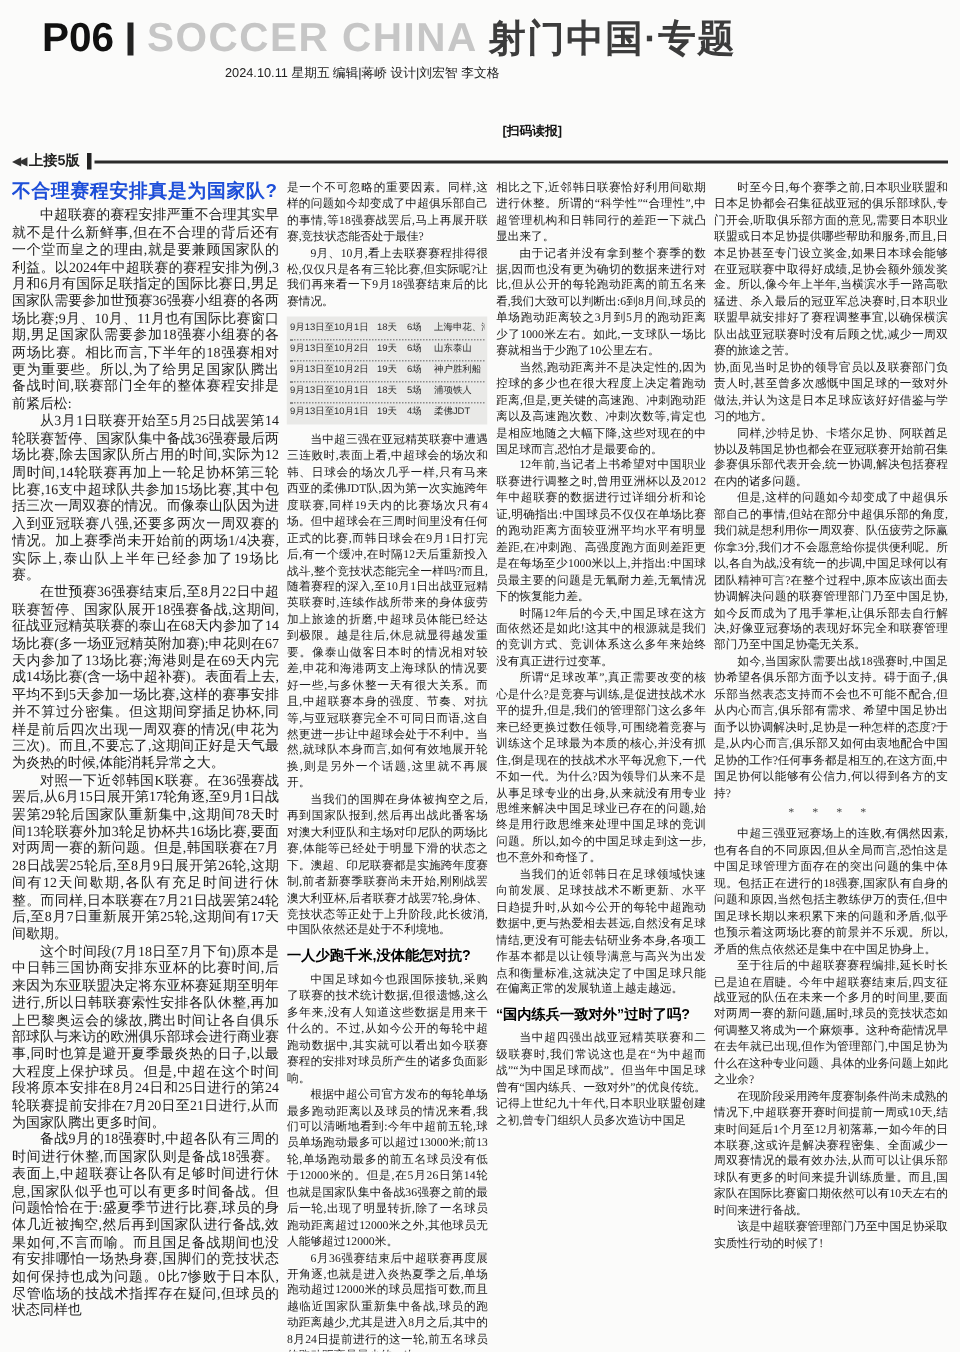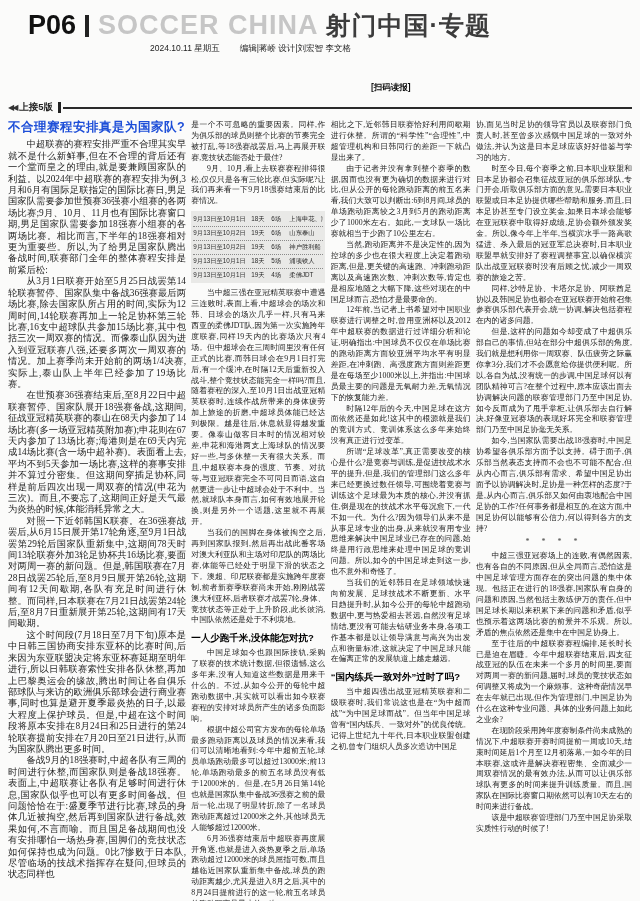--- a/index.html
+++ b/index.html
@@ -3,21 +3,21 @@
 <meta charset="utf-8">
 <style>
   html,body{margin:0;padding:0;background:#fbfbfa;width:640px;height:901px;overflow:hidden;}
   body{font-family:"Liberation Serif","DejaVu Serif",serif;color:#1c1c1c;-webkit-font-smoothing:antialiased;}
   
   .masthead{display:flex;align-items:baseline;padding:9px 0 0 28px;white-space:nowrap;}
   .pageno{font-family:"Liberation Sans","DejaVu Sans",sans-serif;font-weight:bold;font-size:27px;color:#111;letter-spacing:0;}
   .mast-bar{display:inline-block;width:4px;height:22px;background:#222;margin:0 9px;align-self:center;}
   .m-en{font-family:"Liberation Sans","DejaVu Sans",sans-serif;font-weight:bold;font-size:27px;color:#c6c6c6;letter-spacing:1px;}
   .m-cn{font-family:"Liberation Sans","DejaVu Sans",sans-serif;font-weight:bold;font-size:25px;color:#3c3c3c;margin-left:7px;letter-spacing:1px;text-align:center;}
-  .dateline{font-size:8.5px;color:#222;padding:1px 0 0 150px;display:flex;gap:20px;font-family:"Liberation Sans","DejaVu Sans",sans-serif;}
+  .dateline{font-size:8.5px;color:#222;padding:1px 0 0 150px;display:flex;gap:2px;font-family:"Liberation Sans","DejaVu Sans",sans-serif;}
   .dateline .badge{font-weight:bold;color:#111;margin-top:39px;}
   
   .contrule{display:flex;align-items:center;margin:7px 8px 0 8px;}
   .contrule .arrows{font-size:8px;color:#333;letter-spacing:-2px;margin-right:3px;}
   .contrule .lbl{font-family:"Liberation Sans","DejaVu Sans",sans-serif;font-weight:bold;font-size:9.5px;color:#222;margin-right:5px;}
   .contrule .tick{width:3px;height:11px;background:#222;margin-right:2px;}
   .contrule .hline{flex:1;border-top:2px solid #2a2a2a;}
   
   .content{display:flex;justify-content:space-between;padding:6px 8px 0 8px;height:806px;overflow:hidden;}
   .col{overflow:hidden;text-align:justify;}
@@ -70,21 +70,21 @@
     <div class="h-lead">不合理赛程安排真是为国家队?</div>
     <p class="p">中超联赛的赛程安排严重不合理其实早就不是什么新鲜事,但在不合理的背后还有一个堂而皇之的理由,就是要兼顾国家队的利益。以2024年中超联赛的赛程安排为例,3月和6月有国际足联指定的国际比赛日,男足国家队需要参加世预赛36强赛小组赛的各两场比赛;9月、10月、11月也有国际比赛窗口期,男足国家队需要参加18强赛小组赛的各两场比赛。相比而言,下半年的18强赛相对更为重要些。所以,为了给男足国家队腾出备战时间,联赛部门全年的整体赛程安排是前紧后松:</p>
     <p class="p">从3月1日联赛开始至5月25日战罢第14轮联赛暂停、国家队集中备战36强赛最后两场比赛,除去国家队所占用的时间,实际为12周时间,14轮联赛再加上一轮足协杯第三轮比赛,16支中超球队共参加15场比赛,其中包括三次一周双赛的情况。而像泰山队因为进入到亚冠联赛八强,还要多两次一周双赛的情况。加上赛季尚未开始前的两场1/4决赛,实际上,泰山队上半年已经参加了19场比赛。</p>
     <p class="p">在世预赛36强赛结束后,至8月22日中超联赛暂停、国家队展开18强赛备战,这期间,征战亚冠精英联赛的泰山在68天内参加了14场比赛(多一场亚冠精英附加赛);申花则在67天内参加了13场比赛;海港则是在69天内完成14场比赛(含一场中超补赛)。表面看上去,平均不到5天参加一场比赛,这样的赛事安排并不算过分密集。但这期间穿插足协杯,同样是前后四次出现一周双赛的情况(申花为三次)。而且,不要忘了,这期间正好是天气最为炎热的时候,体能消耗异常之大。</p>
     <p class="p">对照一下近邻韩国K联赛。在36强赛战罢后,从6月15日展开第17轮角逐,至9月1日战罢第29轮后国家队重新集中,这期间78天时间13轮联赛外加3轮足协杯共16场比赛,要面对两周一赛的新问题。但是,韩国联赛在7月28日战罢25轮后,至8月9日展开第26轮,这期间有12天间歇期,各队有充足时间进行休整。而同样,日本联赛在7月21日战罢第24轮后,至8月7日重新展开第25轮,这期间有17天间歇期。</p>
     <p class="p">这个时间段(7月18日至7月下旬)原本是中日韩三国协商安排东亚杯的比赛时间,后来因为东亚联盟决定将东亚杯赛延期至明年进行,所以日韩联赛索性安排各队休整,再加上巴黎奥运会的缘故,腾出时间让各自俱乐部球队与来访的欧洲俱乐部球会进行商业赛事,同时也算是避开夏季最炎热的日子,以最大程度上保护球员。但是,中超在这个时间段将原本安排在8月24日和25日进行的第24轮联赛提前安排在7月20日至21日进行,从而为国家队腾出更多时间。</p>
     <p class="p">备战9月的18强赛时,中超各队有三周的时间进行休整,而国家队则是备战18强赛。表面上,中超联赛让各队有足够时间进行休息,国家队似乎也可以有更多时间备战。但问题恰恰在于:盛夏季节进行比赛,球员的身体几近被掏空,然后再到国家队进行备战,效果如何,不言而喻。而且国足备战期间也没有安排哪怕一场热身赛,国脚们的竞技状态如何保持也成为问题。0比7惨败于日本队,尽管临场的技战术指挥存在疑问,但球员的状态同样也</p>
   </div>
 
   <div class="col col2">
-    <p class="p cont">是一个不可忽略的重要因素。同样,作为俱乐部的球员则整个比赛的节奏完全被打乱,等18强赛战罢后,马上再展开联赛,竞技状态能否处于最佳?</p>
+    <p class="p cont">是一个不可忽略的重要因素。同样,这样的问题如今却变成了中超俱乐部自己的事情,等18强赛战罢后,马上再展开联赛,竞技状态能否处于最佳?</p>
     <p class="p">9月、10月,看上去联赛赛程排得很松,仅仅只是各有三轮比赛,但实际呢?让我们再来看一下9月18强赛结束后的比赛情况。</p>
     <div class="sched">
       <div class="trow">
         <span class="c-date">9月13日至10月1日</span>
         <span class="c-days">18天</span>
         <span class="c-games">6场</span>
         <span class="c-team">上海申花、海港</span>
       </div>
       <div class="trow">
         <span class="c-date">9月13日至10月2日</span>
@@ -125,22 +125,22 @@
     <p class="p">当然,跑动距离并不是决定性的,因为控球的多少也在很大程度上决定着跑动距离,但是,更关键的高速跑、冲刺跑动距离以及高速跑次数、冲刺次数等,肯定也是相应地随之大幅下降,这些对现在的中国足球而言,恐怕才是最要命的。</p>
     <p class="p">12年前,当记者上书希望对中国职业联赛进行调整之时,曾用亚洲杯以及2012年中超联赛的数据进行过详细分析和论证,明确指出:中国球员不仅仅在单场比赛的跑动距离方面较亚洲平均水平有明显差距,在冲刺跑、高强度跑方面则差距更是在每场至少1000米以上,并指出:中国球员最主要的问题是无氧耐力差,无氧情况下的恢复能力差。</p>
     <p class="p">时隔12年后的今天,中国足球在这方面依然还是如此!这其中的根源就是我们的竞训方式、竞训体系这么多年来始终没有真正进行过变革。</p>
     <p class="p">所谓“足球改革”,真正需要改变的核心是什么?是竞赛与训练,是促进技战术水平的提升,但是,我们的管理部门这么多年来已经更换过数任领导,可围绕着竞赛与训练这个足球最为本质的核心,并没有抓住,倒是现在的技战术水平每况愈下,一代不如一代。为什么?因为领导们从来不是从事足球专业的出身,从来就没有用专业思维来解决中国足球业已存在的问题,始终是用行政思维来处理中国足球的竞训问题。所以,如今的中国足球走到这一步,也不意外和奇怪了。</p>
     <p class="p">当我们的近邻韩日在足球领域快速向前发展、足球技战术不断更新、水平日趋提升时,从如今公开的每轮中超跑动数据中,更与热爱相去甚远,自然没有足球情结,更没有可能去钻研业务本身,各项工作基本都是以让领导满意与高兴为出发点和衡量标准,这就决定了中国足球只能在偏离正常的发展轨道上越走越远。</p>
     <div class="h-sub">“国内练兵一致对外”过时了吗?</div>
     <p class="p">当中超四强出战亚冠精英联赛和二级联赛时,我们常说这也是在“为中超而战”“为中国足球而战”。但当年中国足球曾有“国内练兵、一致对外”的优良传统。记得上世纪九十年代,日本职业联盟创建之初,曾专门组织人员多次造访中国足</p>
   </div>
 
   <div class="col col4">
+    <p class="p">时至今日,每个赛季之前,日本职业联盟和日本足协都会召集征战亚冠的俱乐部球队,专门开会,听取俱乐部方面的意见,需要日本职业联盟或日本足协提供哪些帮助和服务,而且,日本足协甚至专门设立奖金,如果日本球会能够在亚冠联赛中取得好成绩,足协会额外颁发奖金。所以,像今年上半年,当横滨水手一路高歌猛进、杀入最后的冠亚军总决赛时,日本职业联盟早就安排好了赛程调整事宜,以确保横滨队出战亚冠联赛时没有后顾之忧,减少一周双赛的旅途之苦。</p>
     <p class="p cont">协,面见当时足协的领导官员以及联赛部门负责人时,甚至曾多次感慨中国足球的一致对外做法,并认为这是日本足球应该好好借鉴与学习的地方。</p>
-    <p class="p">时至今日,每个赛季之前,日本职业联盟和日本足协都会召集征战亚冠的俱乐部球队,专门开会,听取俱乐部方面的意见,需要日本职业联盟或日本足协提供哪些帮助和服务,而且,日本足协甚至专门设立奖金,如果日本球会能够在亚冠联赛中取得好成绩,足协会额外颁发奖金。所以,像今年上半年,当横滨水手一路高歌猛进、杀入最后的冠亚军总决赛时,日本职业联盟早就安排好了赛程调整事宜,以确保横滨队出战亚冠联赛时没有后顾之忧,减少一周双赛的旅途之苦。</p>
     <p class="p">同样,沙特足协、卡塔尔足协、阿联酋足协以及韩国足协也都会在亚冠联赛开始前召集参赛俱乐部代表开会,统一协调,解决包括赛程在内的诸多问题。</p>
     <p class="p">但是,这样的问题如今却变成了中超俱乐部自己的事情,但站在部分中超俱乐部的角度,我们就是想利用你一周双赛、队伍疲劳之际赢你拿3分,我们才不会愿意给你提供便利呢。所以,各自为战,没有统一的步调,中国足球何以有团队精神可言?在整个过程中,原本应该出面去协调解决问题的联赛管理部门乃至中国足协,如今反而成为了甩手掌柜,让俱乐部去自行解决,好像亚冠赛场的表现好坏完全和联赛管理部门乃至中国足协毫无关系。</p>
     <p class="p">如今,当国家队需要出战18强赛时,中国足协希望各俱乐部方面予以支持。碍于面子,俱乐部当然表态支持而不会也不可能不配合,但从内心而言,俱乐部有需求、希望中国足协出面予以协调解决时,足协是一种怎样的态度?于是,从内心而言,俱乐部又如何由衷地配合中国足协的工作?任何事务都是相互的,在这方面,中国足协何以能够有公信力,何以得到各方的支持?</p>
     <p class="p sep-dots">* * * *</p>
     <p class="p">中超三强亚冠赛场上的连败,有偶然因素,也有各自的不同原因,但从全局而言,恐怕这是中国足球管理方面存在的突出问题的集中体现。包括正在进行的18强赛,国家队有自身的问题和原因,当然包括主教练伊万的责任,但中国足球长期以来积累下来的问题和矛盾,似乎也预示着这两场比赛的前景并不乐观。所以,矛盾的焦点依然还是集中在中国足协身上。</p>
     <p class="p">至于往后的中超联赛赛程编排,延长时长已是迫在眉睫。今年中超联赛结束后,四支征战亚冠的队伍在未来一个多月的时间里,要面对两周一赛的新问题,届时,球员的竞技状态如何调整又将成为一个麻烦事。这种奇葩情况早在去年就已出现,但作为管理部门,中国足协为什么在这种专业问题、具体的业务问题上如此之业余?</p>
     <p class="p">在现阶段采用跨年度赛制条件尚未成熟的情况下,中超联赛开赛时间提前一周或10天,结束时间延后1个月至12月初落幕,一如今年的日本联赛,这或许是解决赛程密集、全面减少一周双赛情况的最有效办法,从而可以让俱乐部球队有更多的时间来提升训练质量。而且,国家队在国际比赛窗口期依然可以有10天左右的时间来进行备战。</p>
     <p class="p">该是中超联赛管理部门乃至中国足协采取实质性行动的时候了!</p>
   </div>
 

